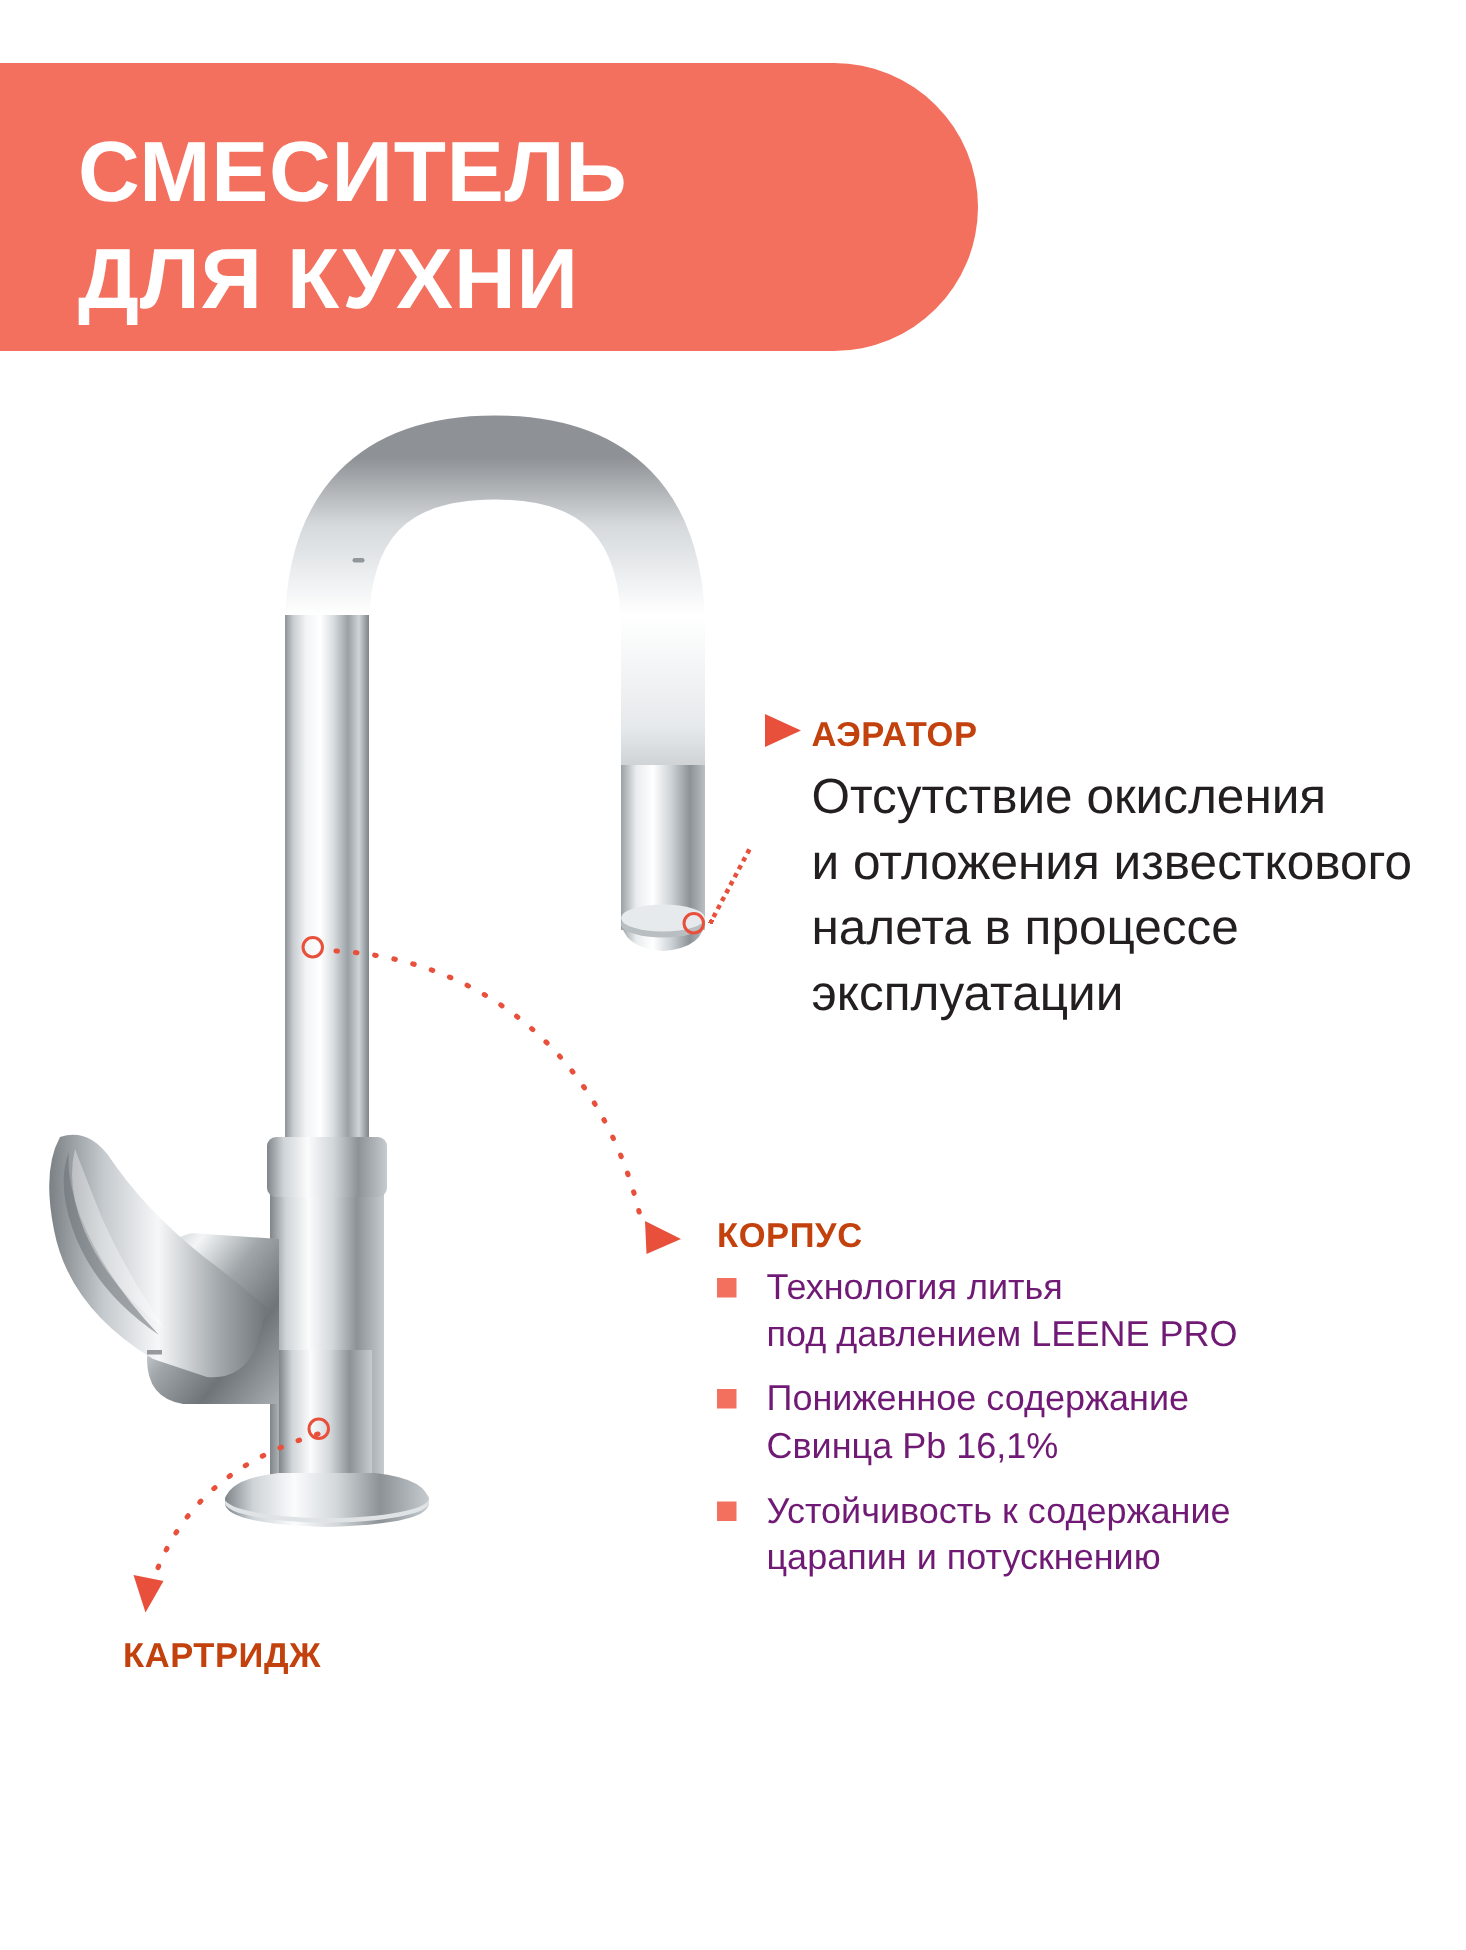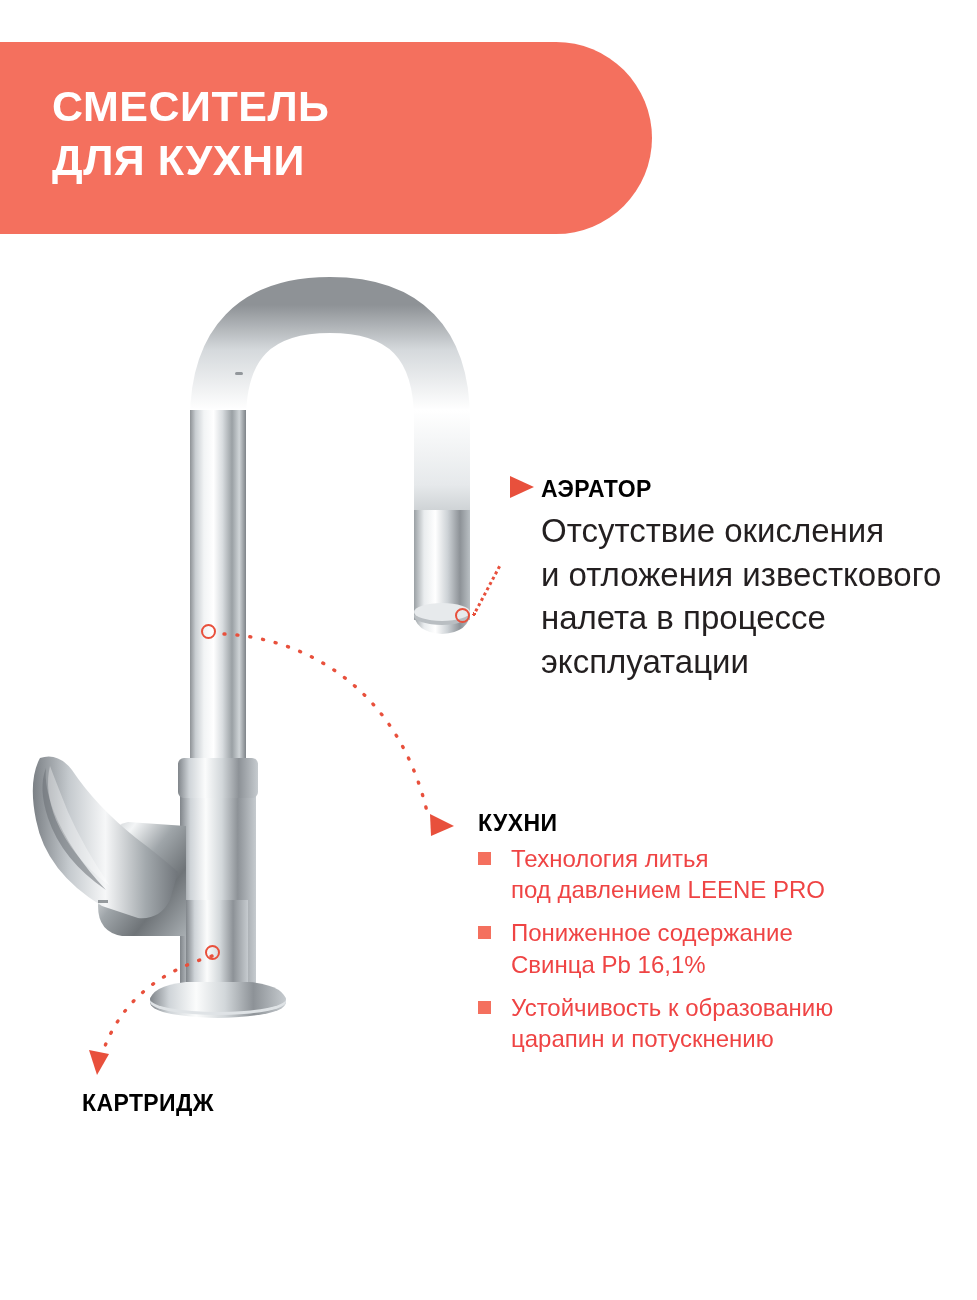--- a/index.html
+++ b/index.html
@@ -28,21 +28,21 @@
     background: #f4705e;
     border-top-right-radius: 96px;
     border-bottom-right-radius: 96px;
   }
   .header-title {
     position: absolute;
     left: 52px;
     top: 80px;
     width: 560px;
     color: #ffffff;
-    font-size: 43px;
+    font-size: 57px;
     line-height: 1.25;
     font-weight: bold;
     letter-spacing: 0.5px;
     white-space: pre-line;
   }
 
   
   .faucet {
     position: absolute;
     left: 10px;
@@ -71,21 +71,21 @@
     transform-origin: 0 0;
   }
 
   .arrow-head {
     position: absolute;
     width: 0; height: 0;
   }
 
   
   .callout-title {
-    color: #000000;
+    color: #c2410c;
     font-size: 23px;
     font-weight: bold;
     letter-spacing: 0.4px;
     margin: 0 0 6px 0;
   }
   .callout-text {
     color: #231f20;
     font-size: 33px;
     line-height: 1.32;
     white-space: pre-line;
@@ -108,21 +108,21 @@
   #body-callout .callout-title { margin-left: 0; }
   .bullet-list {
     list-style: none;
     margin: 6px 0 0 0;
     padding: 0;
   }
   .bullet-list li {
     position: relative;
     padding-left: 33px;
     margin-bottom: 12px;
-    color: #ef4444;
+    color: #701a75;
     font-size: 24px;
     line-height: 1.3;
     white-space: pre-line;
   }
   .bullet-list li::before {
     content: "";
     position: absolute;
     left: 0;
     top: 9px;
     width: 13px;
@@ -250,27 +250,27 @@
   </div>
 
   <div class="marker marker-body"></div>
   <svg style="position:absolute; left:212px; top:620px; width:250px; height:225px;" viewBox="0 0 250 225">
     <path d="M12,14 C95,18 188,70 216,196" fill="none" stroke="#e8503c" stroke-width="3.4" stroke-linecap="round" stroke-dasharray="1 12"></path>
   </svg>
   <svg class="arrow-head" style="left:428px; top:812px; width:30px; height:26px;" viewBox="0 0 30 26">
     <path d="M2,2 L26,14 L3,24 Z" fill="#e8503c"></path>
   </svg>
   <div id="body-callout">
-    <p class="callout-title">КУХНИ</p>
+    <p class="callout-title">КОРПУС</p>
     <ul class="bullet-list">
       <li>Технология литья
 под давлением LEENE PRO</li>
       <li>Пониженное содержание
 Свинца Pb 16,1%</li>
-      <li>Устойчивость к образованию
+      <li>Устойчивость к содержание
 царапин и потускнению</li>
     </ul>
   </div>
 
   <div class="marker marker-cartridge"></div>
   <svg style="position:absolute; left:86px; top:948px; width:140px; height:130px;" viewBox="0 0 140 130">
     <path d="M126,8 C80,22 36,48 16,106" fill="none" stroke="#e8503c" stroke-width="3.4" stroke-linecap="round" stroke-dasharray="1 12"></path>
   </svg>
   <svg class="arrow-head" style="left:86px; top:1048px; width:26px; height:30px;" viewBox="0 0 26 30">
     <path d="M3,2 L23,6 L11,27 Z" fill="#e8503c"></path>

